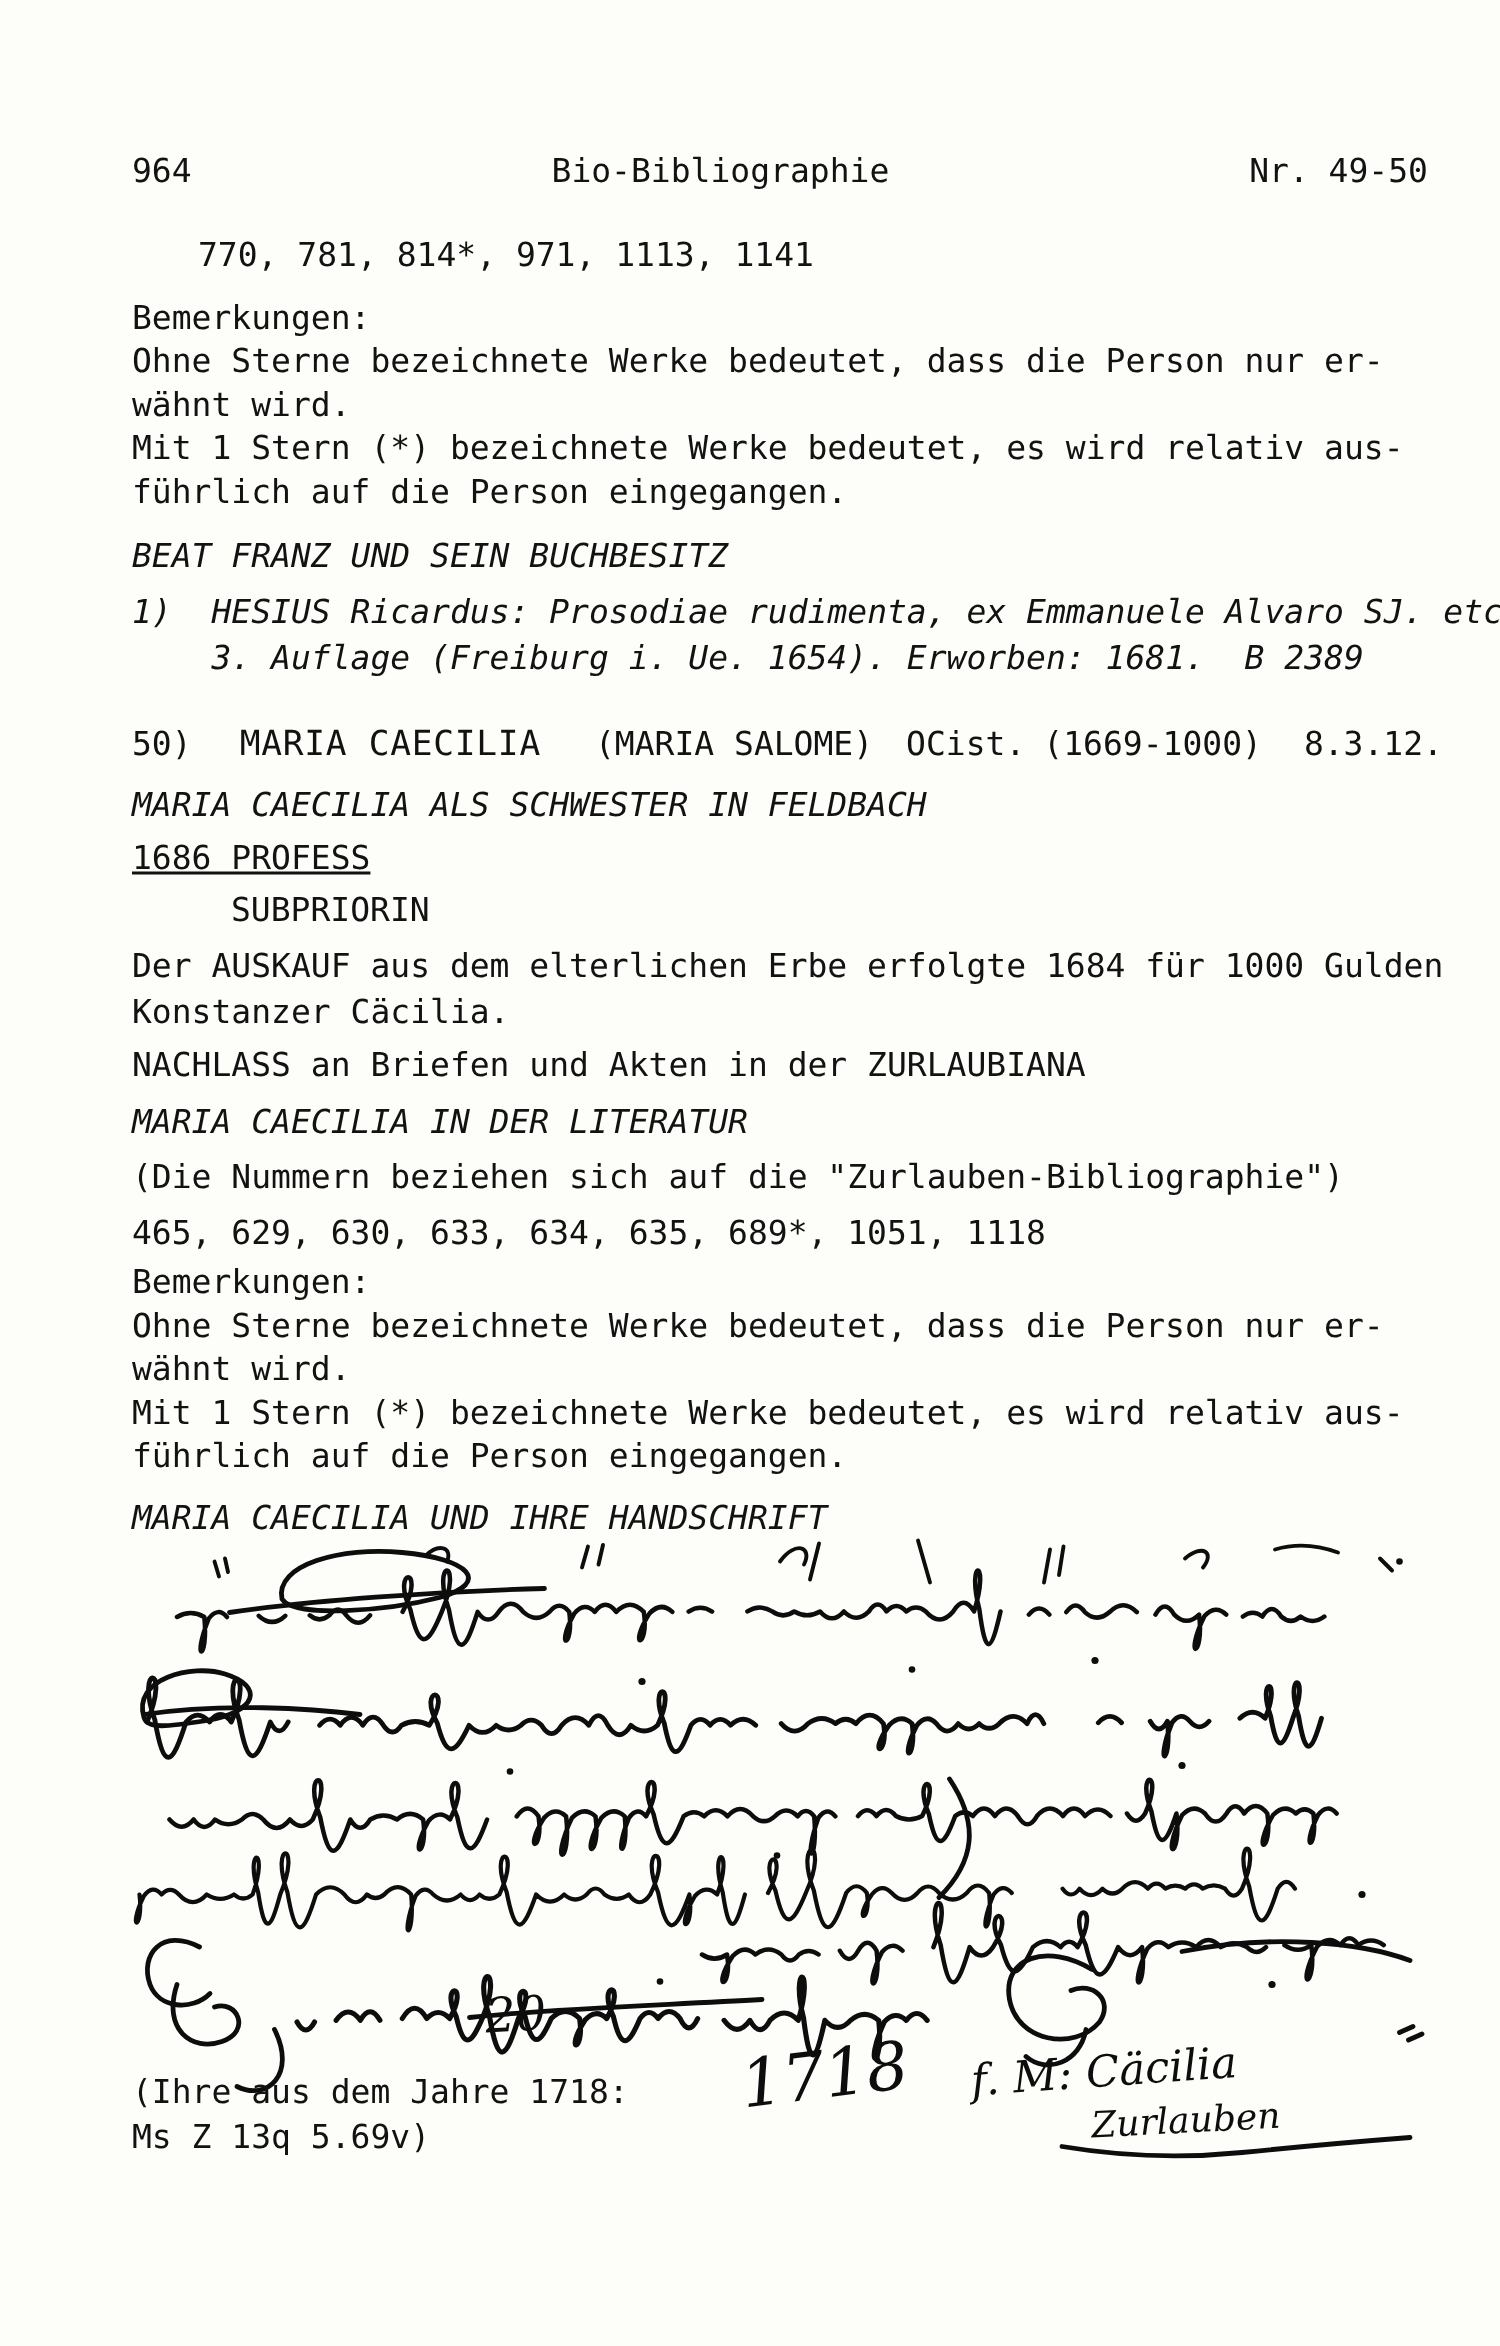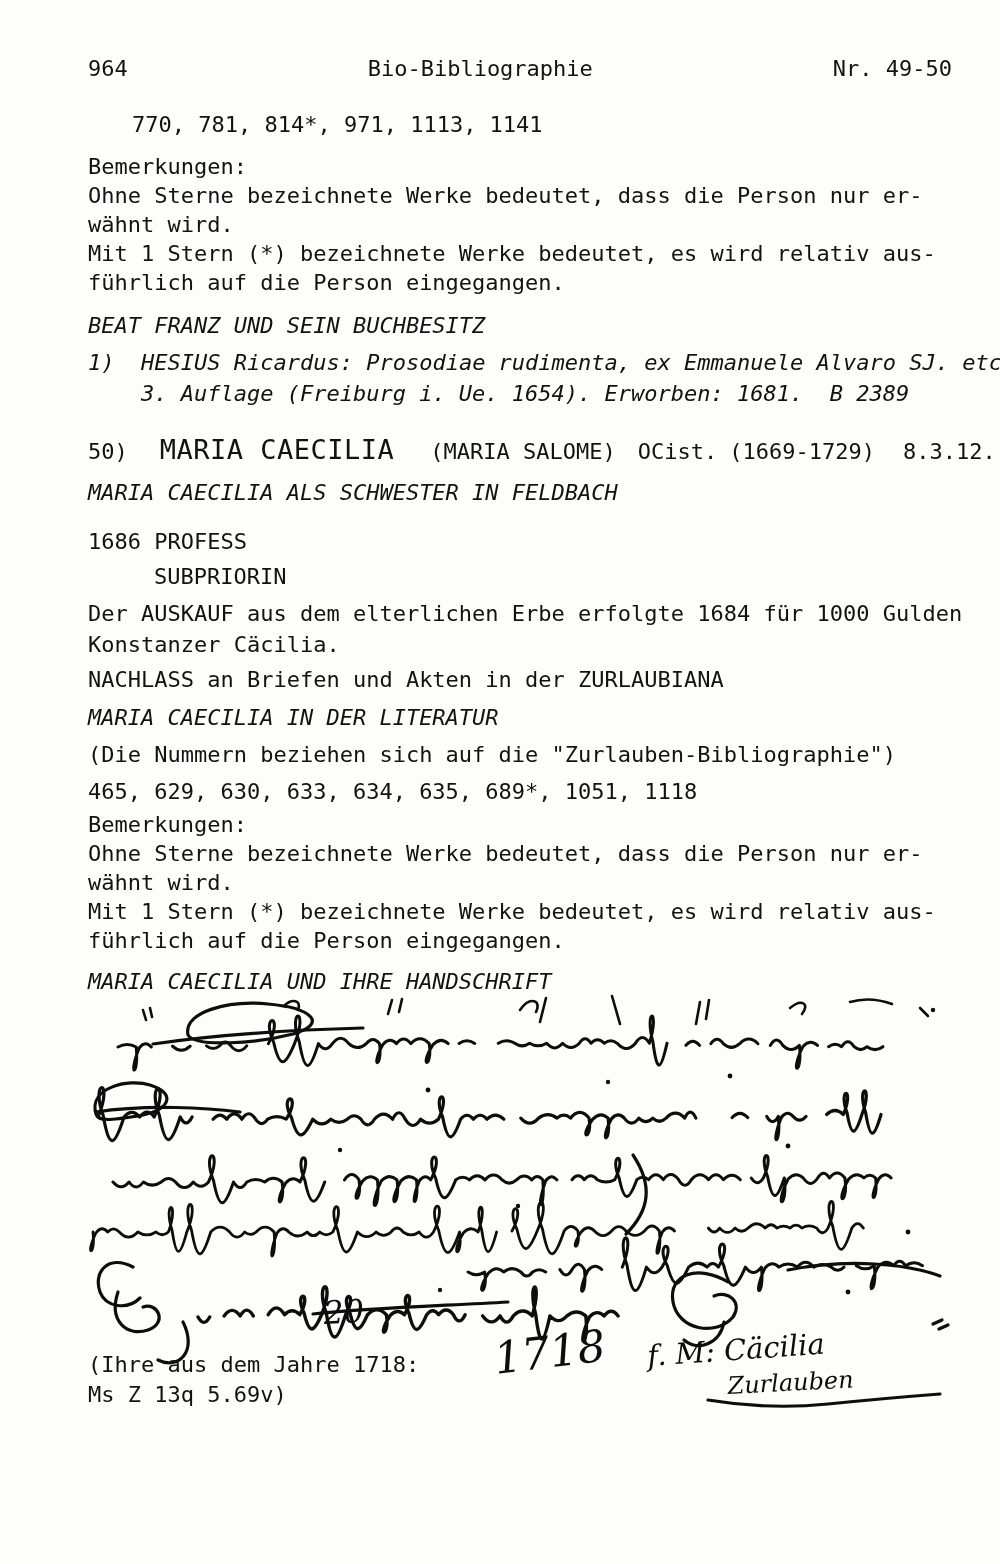--- a/index.html
+++ b/index.html
@@ -6,39 +6,39 @@
   .page{
     position:relative;
     width:1000px;height:1564px;
     margin:0 auto;
     background:#fdfdfa;
     color:#121212;
     font-family:"DejaVu Sans Mono",monospace;
     font-size:22px;line-height:30px;
     overflow:hidden;
   }
-  .inner{padding:54px 48px 0 88px;}
+  .inner{padding:100px 48px 0 88px;}
   .t{white-space:pre;}
   header.pghead{display:flex;justify-content:space-between;line-height:30px;}
   .nums{margin-top:26px;margin-left:44px;}
   .remarks{margin-top:12px;line-height:29px;}
   .remarks.second{margin-top:3px;}
   .sec-title{margin-top:14px;font-style:italic;line-height:30px;}
   .hesius{margin-top:6px;font-style:italic;line-height:31px;}
   .hesius .item{padding-left:53px;text-indent:-53px;}
   .e50head{margin-top:24px;line-height:34px;white-space:nowrap;}
   .e50head .no{font-size:22px;}
-  .e50head .name{font-size:27px;margin-left:32px;letter-spacing:.5px;}
+  .e50head .name{font-size:23px;margin-left:32px;letter-spacing:.5px;}
   .e50head .birth{margin-left:36px;}
   .e50head .order{margin-left:22px;}
   .e50head .dates{margin-left:12px;}
   .e50head .ref{margin-left:28px;}
   .bio{margin-top:4px;line-height:31px;}
   .schw-title{margin-top:9px;}
-  .profess{margin-top:19px;}
+  .profess{margin-top:5px;text-decoration:underline;}
   .subpriorin{margin-top:5px;padding-left:66px;}
   .auskauf{margin-top:6px;line-height:31px;}
   .nachlass{margin-top:5px;}
   .lit-title{margin-top:8px;}
   .lit-note{margin-top:7px;}
   .lit-nums{margin-top:7px;}
   .hand-title{margin-top:15px;font-style:italic;line-height:24px;}
   .handwriting{position:relative;margin-top:-4px;margin-left:0;width:864px;height:424px;}
   .handwriting svg{position:absolute;left:0;top:0;}
   .hand-caption{position:absolute;left:0;top:360px;line-height:30px;}
@@ -68,21 +68,21 @@
     </div>
 
     <div class="t sec-title">BEAT FRANZ UND SEIN BUCHBESITZ</div>
 
     <div class="hesius">
       <div class="t item"><span>1)</span>  <span>HESIUS Ricardus: Prosodiae rudimenta, ex Emmanuele Alvaro SJ. etc.</span></div>
       <div class="t item"><span style="visibility:hidden">1)  </span><span>3. Auflage (Freiburg i. Ue. 1654). Erworben: 1681.  B 2389</span></div>
     </div>
 
     <div class="e50head">
-      <span class="no t">50)</span><span class="name t">MARIA CAECILIA</span><span class="birth t">(MARIA SALOME)</span><span class="order t">OCist.</span><span class="dates t">(1669-1729)</span><span class="ref t">8.3.12.</span>
+      <span class="no t">50)</span><span class="name t">MARIA CAECILIA</span><span class="birth t">(MARIA SALOME)</span><span class="order t">OCist.</span><span class="dates t">(1669-1000)</span><span class="ref t">8.3.12.</span>
     </div>
 
 
     <div class="t sec-title schw-title">MARIA CAECILIA ALS SCHWESTER IN FELDBACH</div>
     <div class="t profess">1686 PROFESS</div>
     <div class="t subpriorin">SUBPRIORIN</div>
 
     <div class="auskauf">
       <div class="t">Der AUSKAUF aus dem elterlichen Erbe erfolgte 1684 für 1000 Gulden</div>
       <div class="t">Konstanzer Cäcilia.</div>

